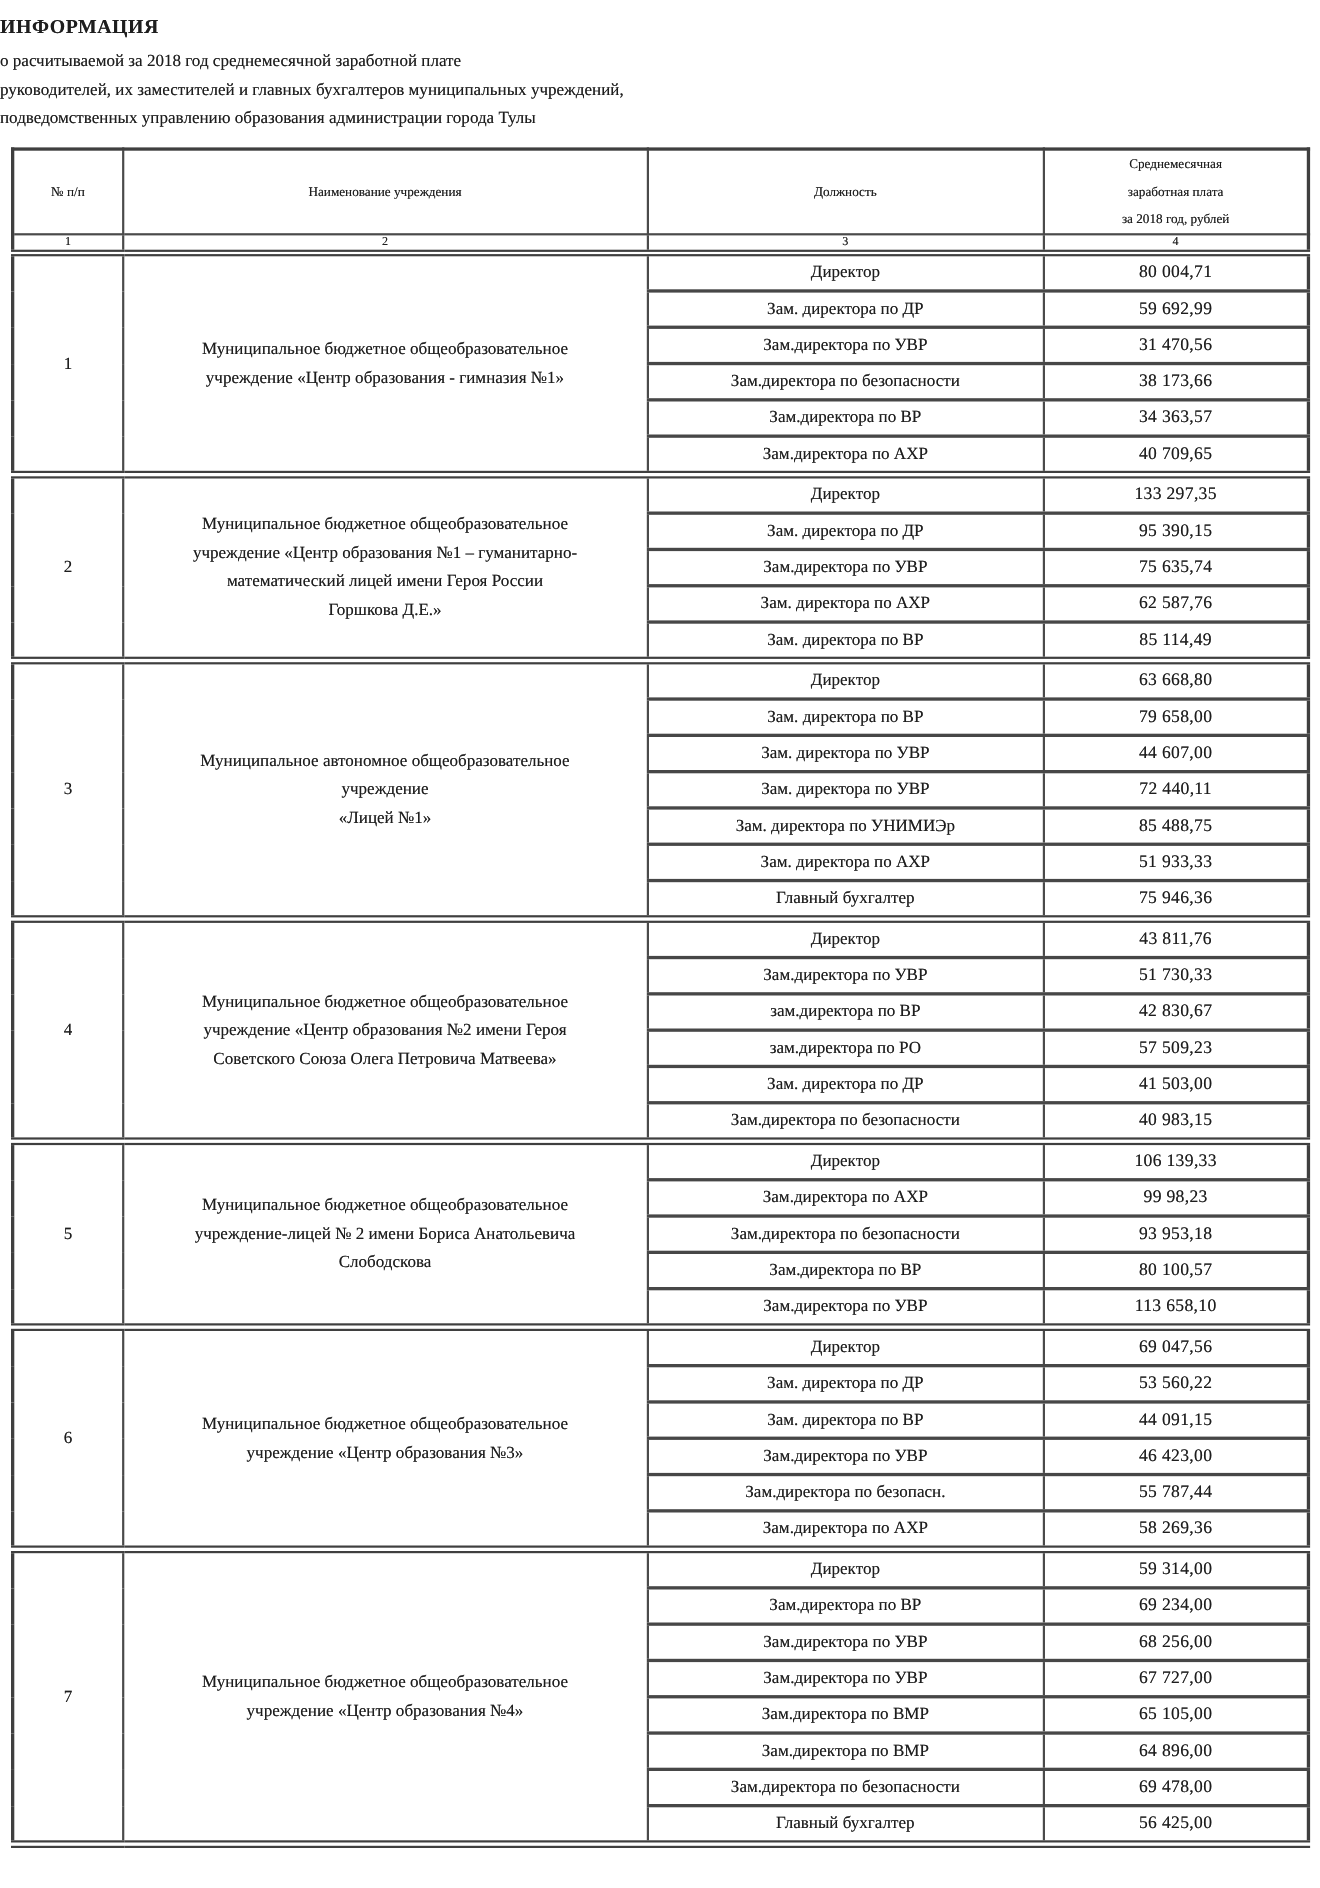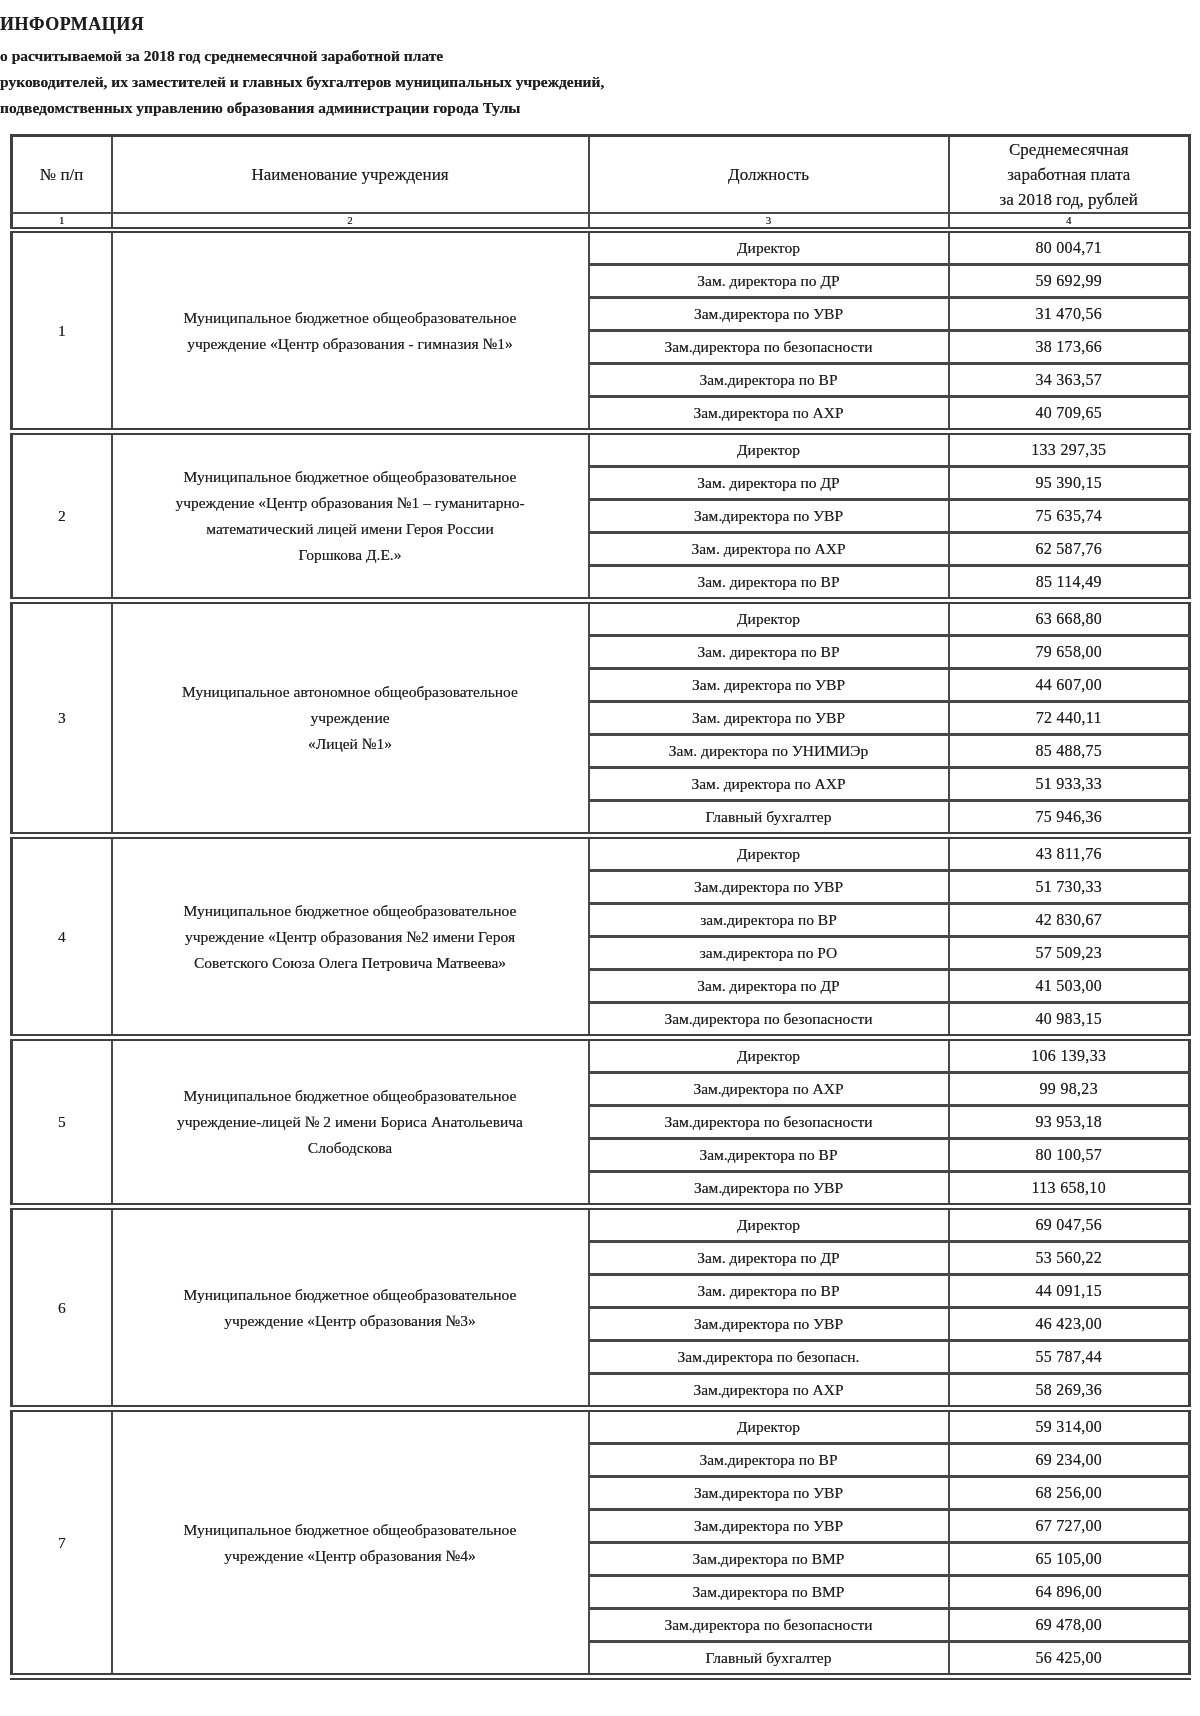--- a/index.html
+++ b/index.html
@@ -20,21 +20,21 @@
   .titles { text-align: left; padding-top: 12px; }
   .doc-title {
     font-size: 18px;
     font-weight: bold;
     letter-spacing: 0.5px;
     line-height: 24px;
     margin-bottom: 7px;
   }
   .subtitle-line {
     font-size: 15.5px;
-    font-weight: bold;
+    font-weight: normal;
     line-height: 26px;
   }
 
   table.salary-table {
     border-collapse: collapse;
     table-layout: fixed;
     margin: 13px 0 0 10px;
     width: 1178px;
   }
   .salary-table th, .salary-table td {
@@ -43,21 +43,21 @@
     text-align: center;
     vertical-align: middle;
     font-weight: normal;
     overflow: hidden;
   }
   table.salary-table { border: 3px solid #3f3f3f; }
 
   
   tr.header-row th {
     height: 72px;
-    font-size: 17px;
+    font-size: 12px;
     line-height: 25px;
     white-space: pre-line;
     border-bottom: 2px solid #4a4a4a;
   }
   tr.colnum-row th {
     height: 13px;
     font-size: 11px;
     line-height: 11px;
     border-bottom: 6px double #3f3f3f;
   }

